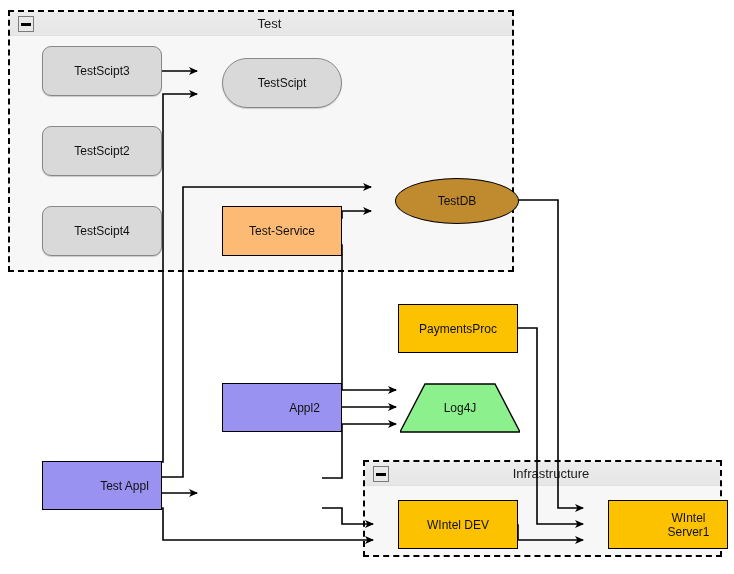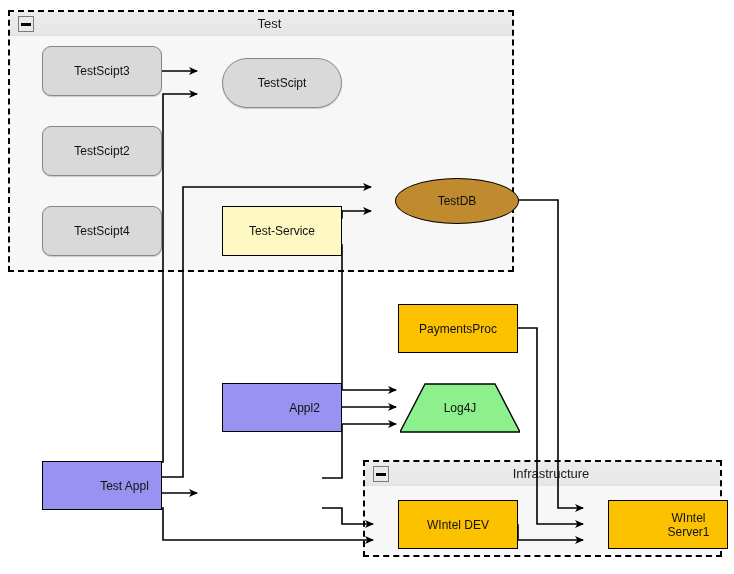--- a/index.html
+++ b/index.html
@@ -68,21 +68,21 @@
   }
   .node-rounded{
     background:#d9d9d9;
     border:1px solid #888888;
     border-radius:9px;
     box-shadow:0 1px 1px rgba(0,0,0,.18);
   }
   .node-rect{
     border:1px solid #000000;
   }
-  .fill-orange{background:#fef9c3;}
+  .fill-orange{background:#fdba74;}
   .fill-purple{background:#9a92f0;padding-left:45px;}
   .fill-gold{background:#fcc200;}
   .node-ellipse{
     background:#c08a2e;
     border:1px solid #000000;
     border-radius:50%;
   }
   .node-trap{
     background:transparent;
     border:0;

